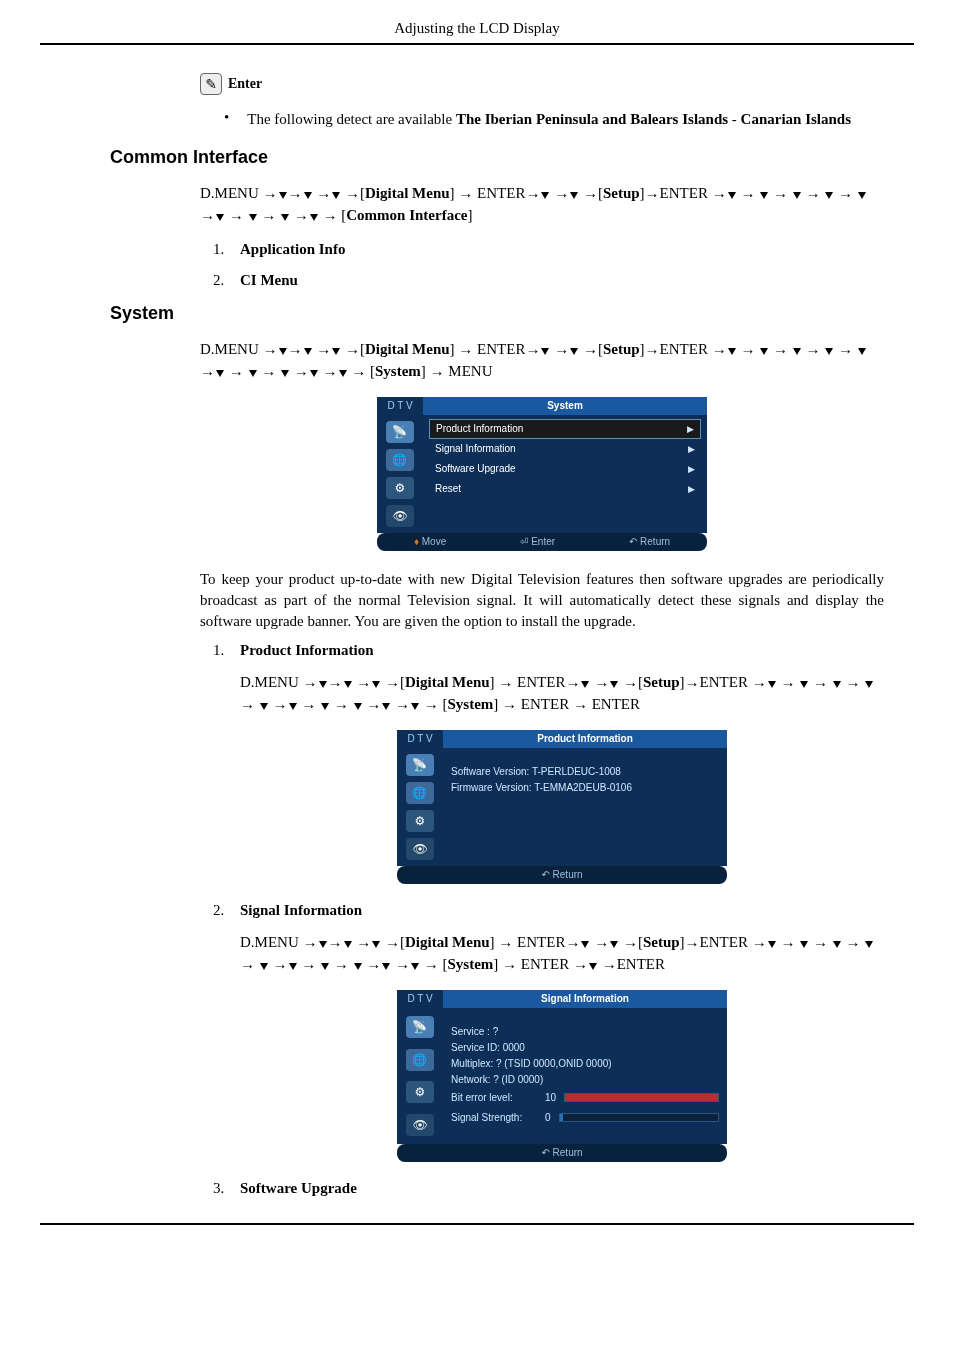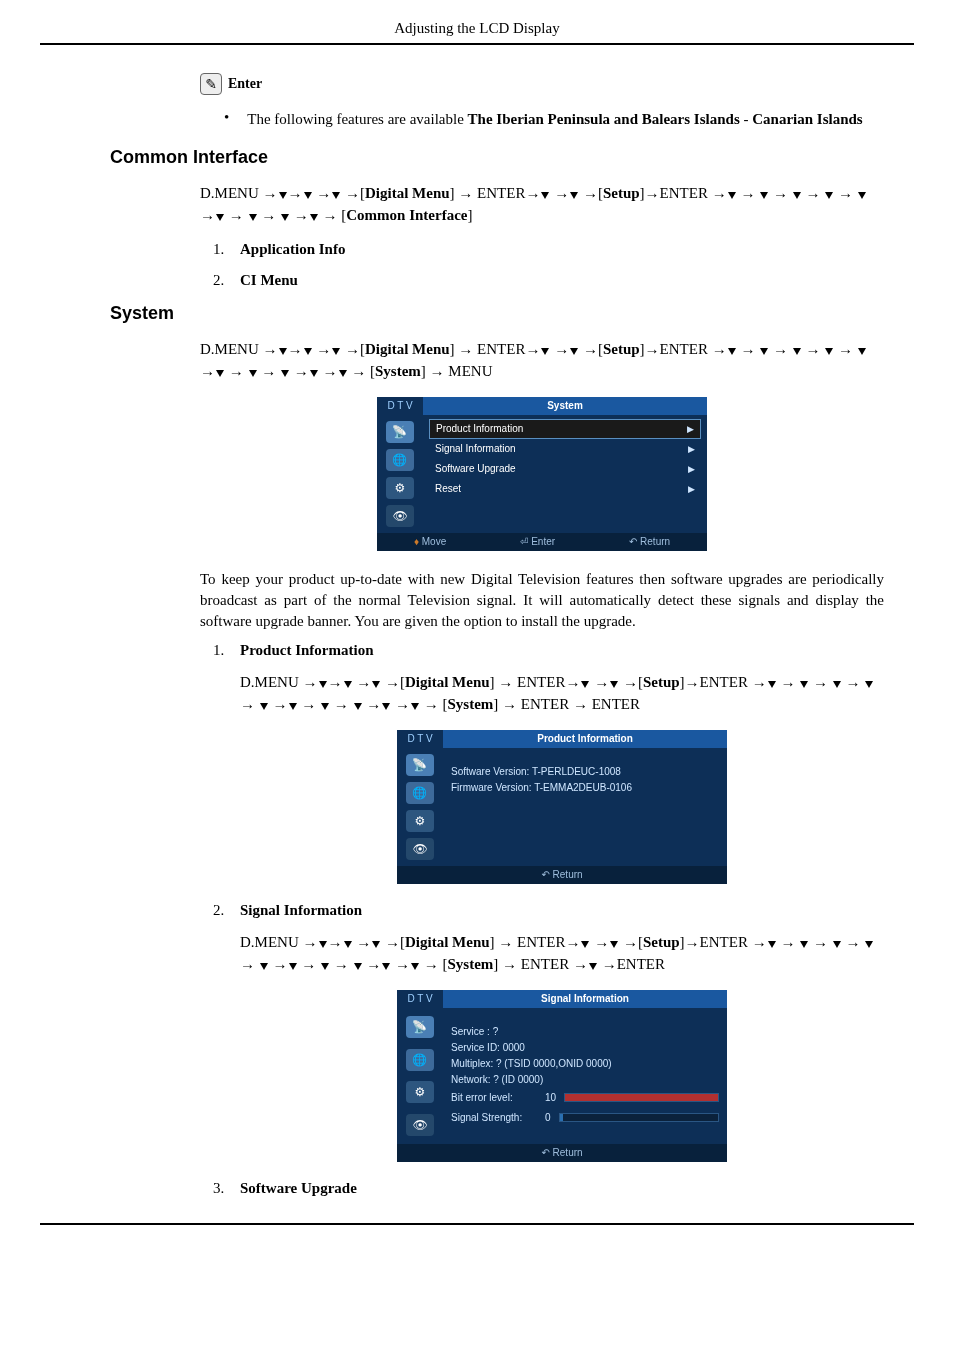--- a/index.html
+++ b/index.html
@@ -37,21 +37,21 @@
   .scr-side { width: 46px; display: flex; flex-direction: column; align-items: center; justify-content: space-around; padding: 6px 0; gap: 6px; }
   .scr-side .icon { width: 28px; height: 22px; border-radius: 4px; display: flex; align-items: center; justify-content: center; font-size: 12px; }
   .ic1 { background: #4a7fb5; }
   .ic2 { background: #3d6a9a; }
   .ic3 { background: #2d567f; }
   .ic4 { background: #24486b; }
   .scr-main { flex: 1; padding: 4px 6px; }
   .scr-row { display: flex; justify-content: space-between; align-items: center; height: 20px; padding: 0 6px; }
   .scr-row.sel { background: #1a1a1a; border: 1px solid #5a8fc0; }
   .scr-row .chev { font-size: 9px; color: #cfe6ff; }
-  .scr-foot { background: #08213c; display: flex; justify-content: space-around; align-items: center; height: 18px; color: #9fbedd; }
+  .scr-foot { background: #08213c; display: flex; justify-content: space-around; align-items: center; height: 18px; color: #9fbedd; border-radius: 8px; }
   .scr-foot span.o { color: #cc7a2a; }
   .scr-info { padding: 16px 8px; color: #cfe6ff; line-height: 1.6; }
   .bar-row { display: flex; align-items: center; gap: 8px; padding: 2px 0; }
   .bar { height: 9px; flex: 1; background: #0b223c; border: 1px solid #2a5684; position: relative; }
   .bar-fill-red { position: absolute; left: 0; top: 0; bottom: 0; background: #b23030; }
   .bar-fill-blue { position: absolute; left: 0; top: 0; bottom: 0; background: #2a6fb0; }
 
   p.para { text-align: justify; line-height: 1.4; }
 </style>
 </head>
@@ -63,21 +63,21 @@
 <hr class="hr-top">
 
 <div class="content">
   <div class="note-line">
     <span class="note-icon">✎</span>
     <span class="note-text">Enter</span>
   </div>
   <div class="bullet-item">
     <div class="marker">•</div>
     <div class="text">
-      <span>The following features are available </span><b>The Iberian Peninsula and Balears Islands</b><span> - </span><b>Canarian Islands</b>
+      <span>The following detect are available </span><b>The Iberian Peninsula and Balears Islands</b><span> - </span><b>Canarian Islands</b>
     </div>
   </div>
 </div>
 
 <div class="content-full">
   <h2>Common Interface</h2>
 </div>
 <div class="content">
   <div class="path">
     <span>D.MENU →</span><span class="arrow"></span><span>→</span><span class="arrow"></span><span> →</span><span class="arrow"></span><span> →[</span><b>Digital Menu</b><span>] → ENTER→</span><span class="arrow"></span><span> →</span><span class="arrow"></span><span> →[</span><b>Setup</b><span>]→ENTER →</span><span class="arrow"></span><span> → </span><span class="arrow"></span><span> → </span><span class="arrow"></span><span> → </span>

